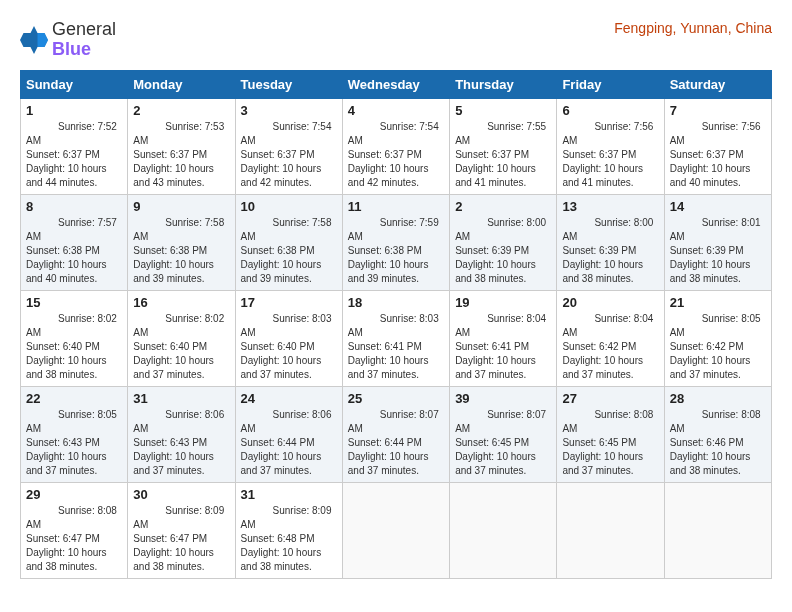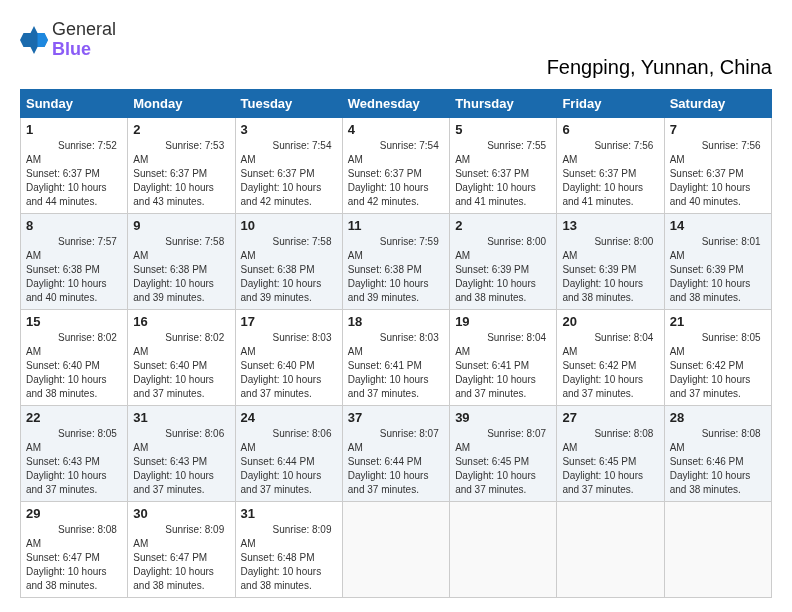--- a/index.html
+++ b/index.html
@@ -42,23 +42,22 @@
     }
     .title-block {
       text-align: right;
     }
     .month-title {
       font-size: 36px;
       font-weight: bold;
       color: #333;
     }
     .location-title {
-      font-size: 20px;
-      color: #000000;
-      margin-top: 36px;
+      font-size: 14px;
+      color: #c2410c;
     }
     .calendar {
       width: 100%;
       border-collapse: collapse;
       font-size: 11px;
     }
     .calendar th {
       background-color: #1a6aad;
       color: #fff;
       text-align: left;
@@ -224,21 +223,21 @@
       </td>
         <td>
         <span class="day-number">31</span>
         <span class="day-info">Sunrise: 8:06 AM<br>Sunset: 6:43 PM<br>Daylight: 10 hours<br>and 37 minutes.</span>
       </td>
         <td>
         <span class="day-number">24</span>
         <span class="day-info">Sunrise: 8:06 AM<br>Sunset: 6:44 PM<br>Daylight: 10 hours<br>and 37 minutes.</span>
       </td>
         <td>
-        <span class="day-number">37</span>
+        <span class="day-number">25</span>
         <span class="day-info">Sunrise: 8:07 AM<br>Sunset: 6:44 PM<br>Daylight: 10 hours<br>and 37 minutes.</span>
       </td>
         <td>
         <span class="day-number">39</span>
         <span class="day-info">Sunrise: 8:07 AM<br>Sunset: 6:45 PM<br>Daylight: 10 hours<br>and 37 minutes.</span>
       </td>
         <td>
         <span class="day-number">27</span>
         <span class="day-info">Sunrise: 8:08 AM<br>Sunset: 6:45 PM<br>Daylight: 10 hours<br>and 37 minutes.</span>
       </td>

